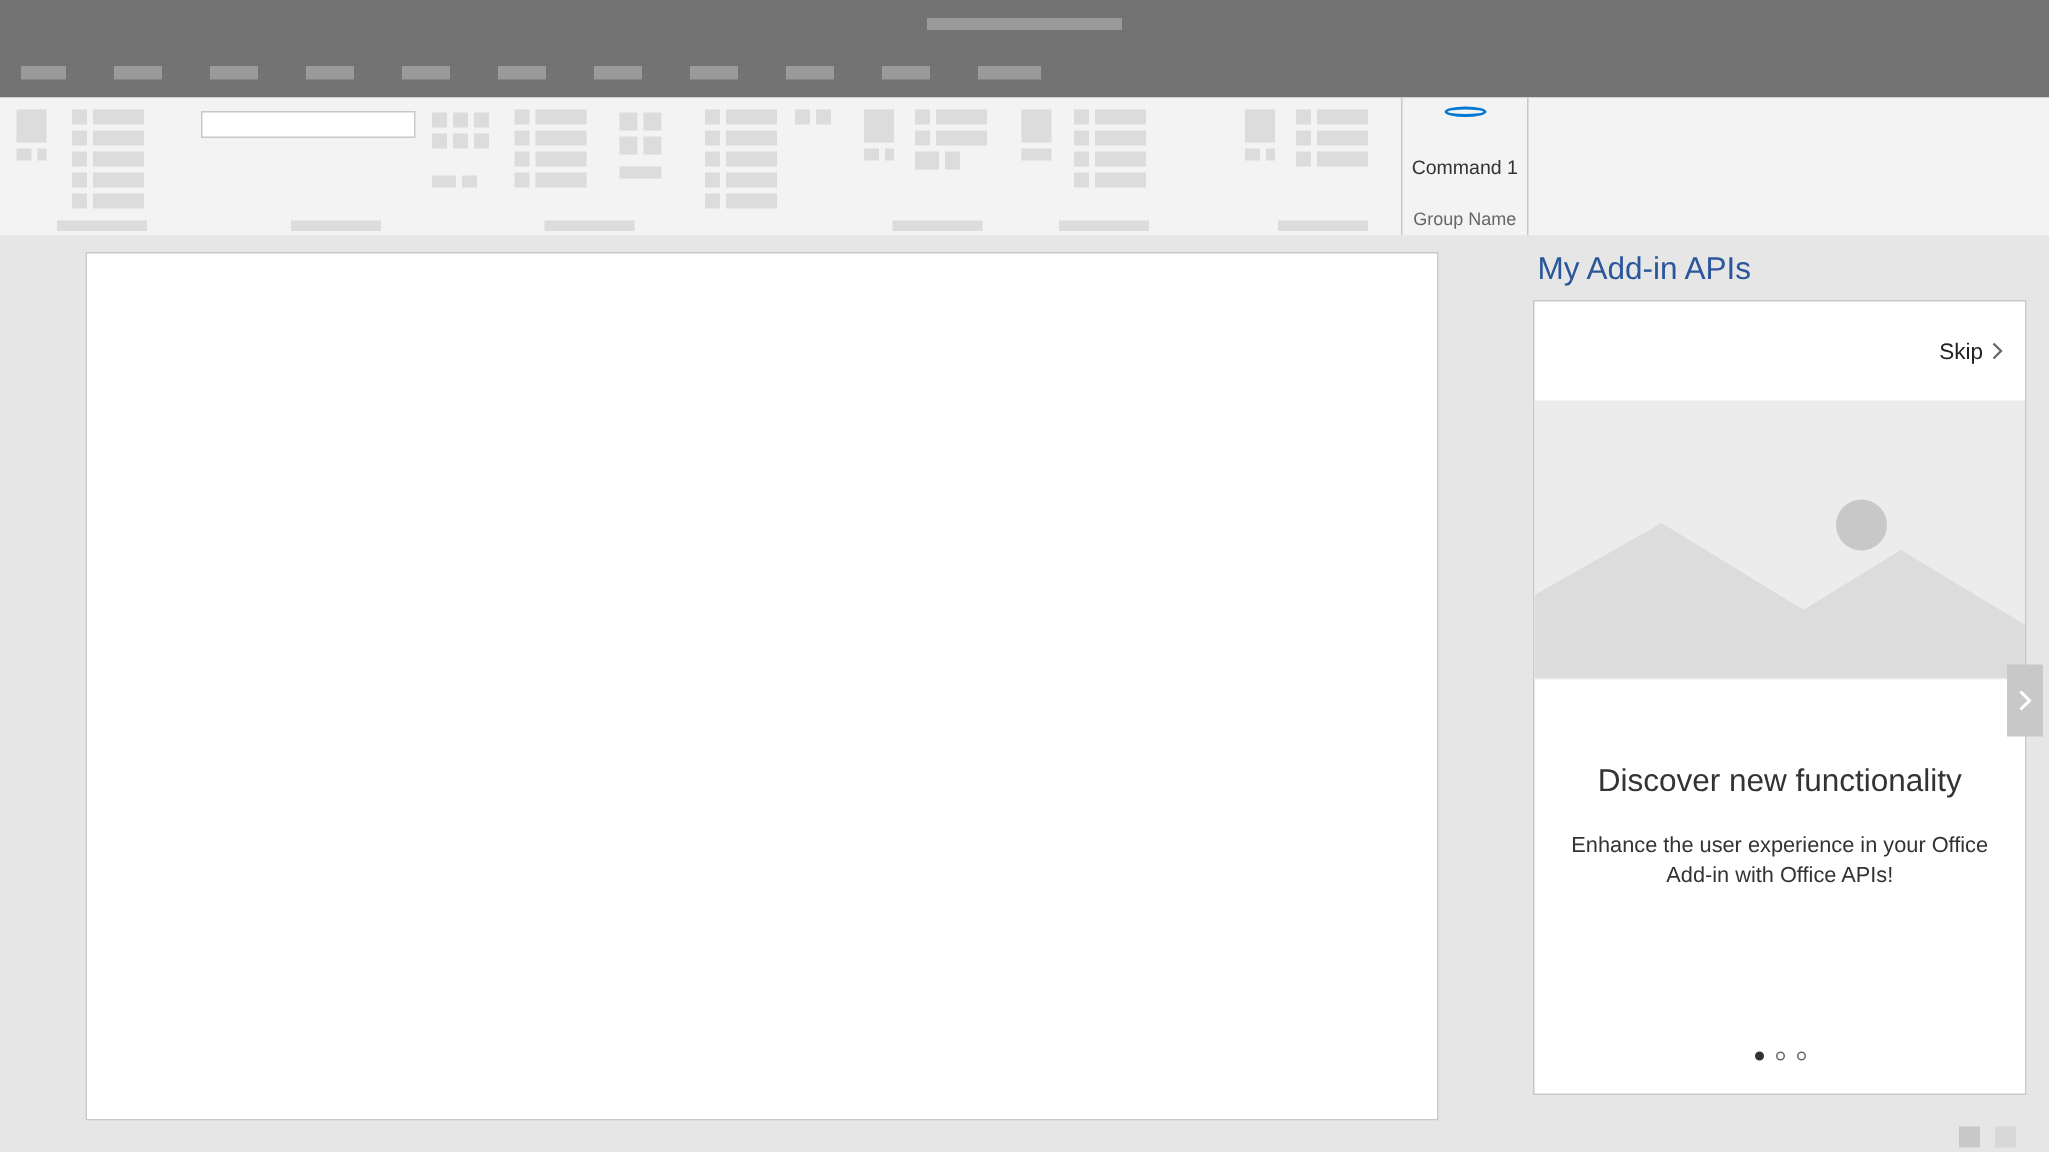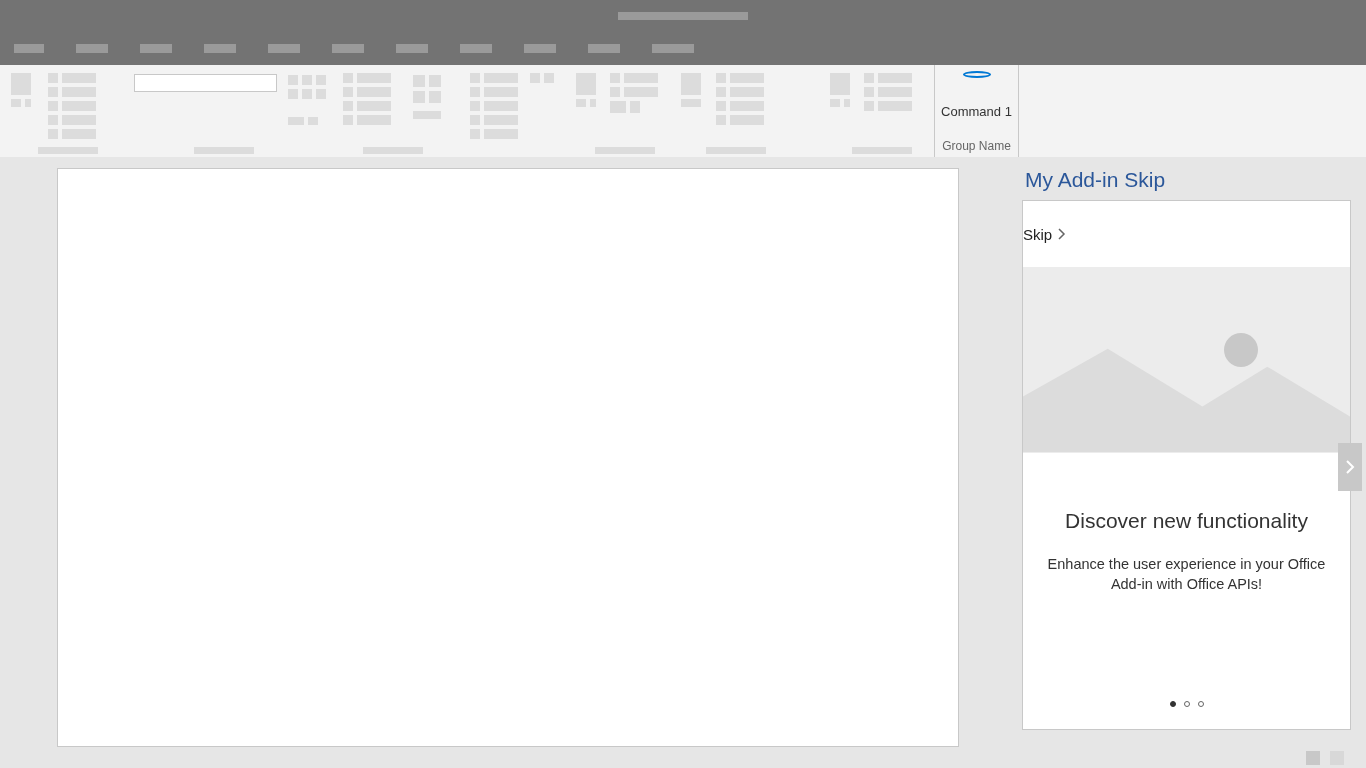--- a/index.html
+++ b/index.html
@@ -107,20 +107,21 @@
     border: 1px solid #c8c8c8;
     height: 530px;
     display: flex;
     flex-direction: column;
     position: relative;
   }
   .skip-row {
     height: 66px;
     display: flex;
     align-items: center;
+    justify-content: flex-end;
     padding-right: 14px;
     gap: 6px;
     font-size: 15px;
     color: #222;
   }
   .hero-img {
     height: 186px;
     background: #ececec;
     position: relative;
     overflow: hidden;
@@ -316,21 +317,21 @@
     <div class="grp-label">Group Name</div>
   </div>
 </div>
 
 <div class="workspace">
   <div class="doc-area">
     <div class="doc-page"></div>
   </div>
 
   <div class="taskpane">
-    <div class="taskpane-title">My Add-in Skip</div>
+    <div class="taskpane-title">My Add-in APIs</div>
     <div class="pane-card">
       <div class="skip-row">
         <span>Skip</span>
         <svg width="8" height="12" viewBox="0 0 8 12">
           <path d="M1 1 L6 6 L1 11" stroke="#666" stroke-width="1.5" fill="none"></path>
         </svg>
       </div>
       <div class="hero-img">
         <svg class="hero-mountains" viewBox="0 0 328 186" preserveAspectRatio="none">
           <polygon points="0,186 0,130 85,82 180,140 245,100 328,150 328,186" fill="#dcdcdc"></polygon>

